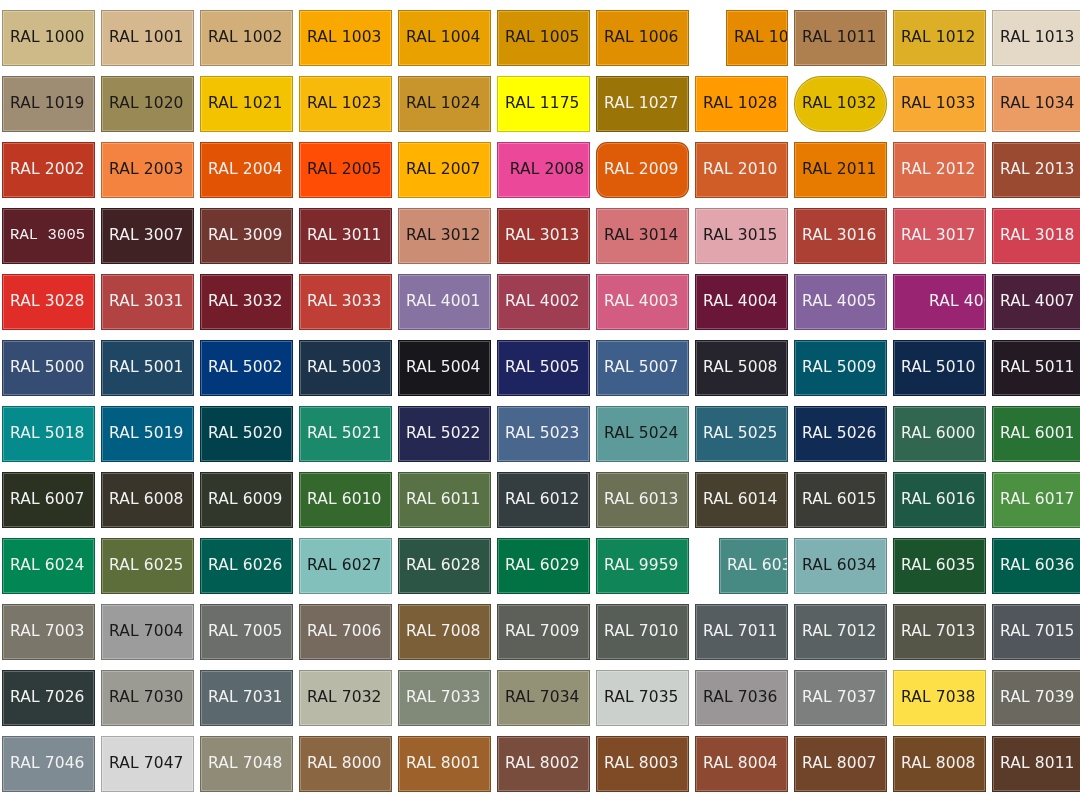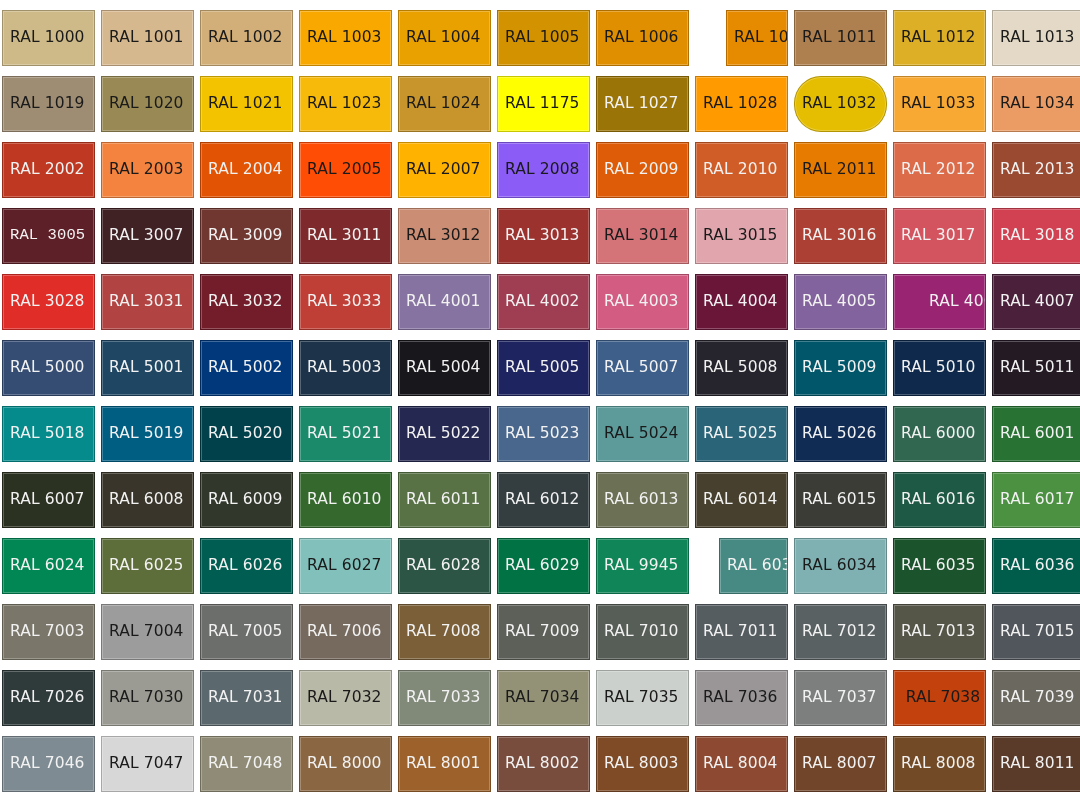--- a/index.html
+++ b/index.html
@@ -129,24 +129,24 @@
       </div>
       <div class="swatch light-text" style="background-color: rgb(226, 83, 3);">
         <span class="swatch-label">RAL 2004</span>
       </div>
       <div class="swatch dark-text" style="background-color: rgb(255, 77, 6);">
         <span class="swatch-label">RAL 2005</span>
       </div>
       <div class="swatch dark-text" style="background-color: rgb(255, 178, 0);">
         <span class="swatch-label">RAL 2007</span>
       </div>
-      <div class="swatch dark-text" style="background-color: #8b5cf6;">
+      <div class="swatch dark-text" style="background-color: #ec4899; justify-content: center;">
         <span class="swatch-label">RAL 2008</span>
       </div>
-      <div class="swatch light-text" style="background-color: rgb(222, 92, 8);">
+      <div class="swatch light-text" style="background-color: rgb(222, 92, 8); border-radius: 11px;">
         <span class="swatch-label">RAL 2009</span>
       </div>
       <div class="swatch light-text" style="background-color: rgb(208, 93, 39);">
         <span class="swatch-label">RAL 2010</span>
       </div>
       <div class="swatch dark-text" style="background-color: rgb(230, 123, 0);">
         <span class="swatch-label">RAL 2011</span>
       </div>
       <div class="swatch light-text" style="background-color: rgb(220, 107, 74);">
         <span class="swatch-label">RAL 2012</span>
@@ -331,21 +331,21 @@
       <div class="swatch dark-text" style="background-color: rgb(129, 192, 187);">
         <span class="swatch-label">RAL 6027</span>
       </div>
       <div class="swatch light-text" style="background-color: rgb(45, 85, 70);">
         <span class="swatch-label">RAL 6028</span>
       </div>
       <div class="swatch light-text" style="background-color: rgb(0, 114, 67);">
         <span class="swatch-label">RAL 6029</span>
       </div>
       <div class="swatch light-text" style="background-color: rgb(15, 133, 88);">
-        <span class="swatch-label">RAL 9945</span>
+        <span class="swatch-label">RAL 9959</span>
       </div>
       <div class="swatch light-text" style="background-color: rgb(71, 138, 132); margin-left: 24px;">
         <span class="swatch-label">RAL 6033</span>
       </div>
       <div class="swatch dark-text" style="background-color: rgb(127, 176, 178);">
         <span class="swatch-label">RAL 6034</span>
       </div>
       <div class="swatch light-text" style="background-color: rgb(27, 84, 44);">
         <span class="swatch-label">RAL 6035</span>
       </div>
@@ -405,21 +405,21 @@
       </div>
       <div class="swatch dark-text" style="background-color: rgb(203, 208, 204);">
         <span class="swatch-label">RAL 7035</span>
       </div>
       <div class="swatch dark-text" style="background-color: rgb(154, 150, 151);">
         <span class="swatch-label">RAL 7036</span>
       </div>
       <div class="swatch light-text" style="background-color: rgb(124, 127, 126);">
         <span class="swatch-label">RAL 7037</span>
       </div>
-      <div class="swatch dark-text" style="background-color: #c2410c; justify-content: center;">
+      <div class="swatch dark-text" style="background-color: #fde047;">
         <span class="swatch-label">RAL 7038</span>
       </div>
       <div class="swatch light-text" style="background-color: rgb(107, 105, 95);">
         <span class="swatch-label">RAL 7039</span>
       </div>
       <div class="swatch light-text" style="background-color: rgb(126, 139, 146);">
         <span class="swatch-label">RAL 7046</span>
       </div>
       <div class="swatch dark-text" style="background-color: rgb(215, 215, 215);">
         <span class="swatch-label">RAL 7047</span>

